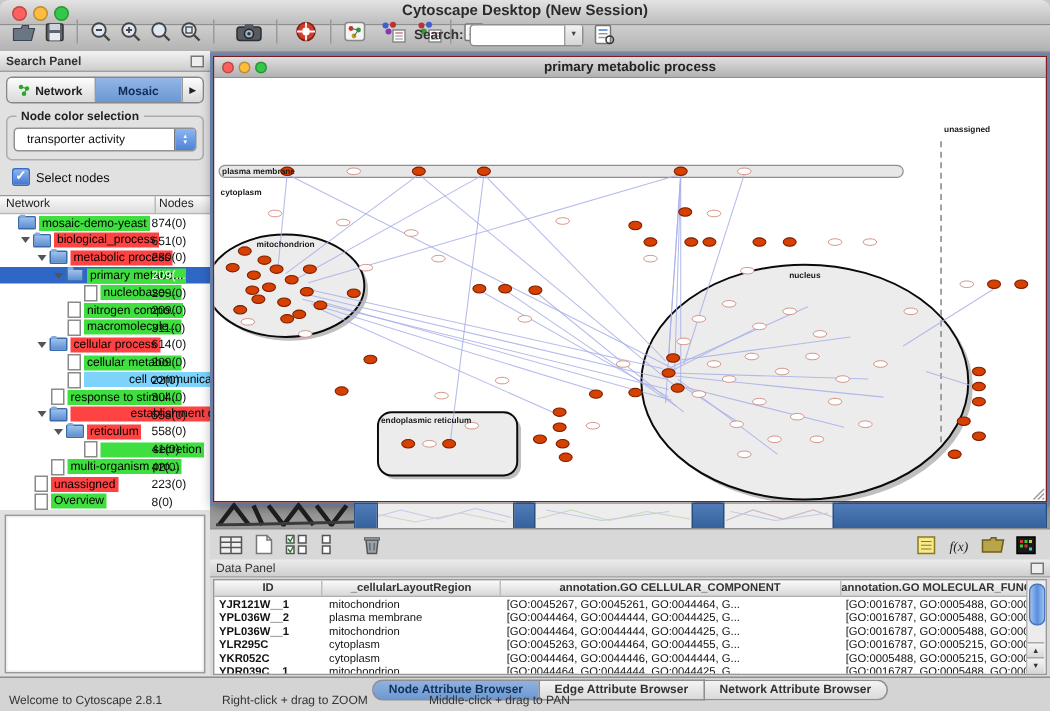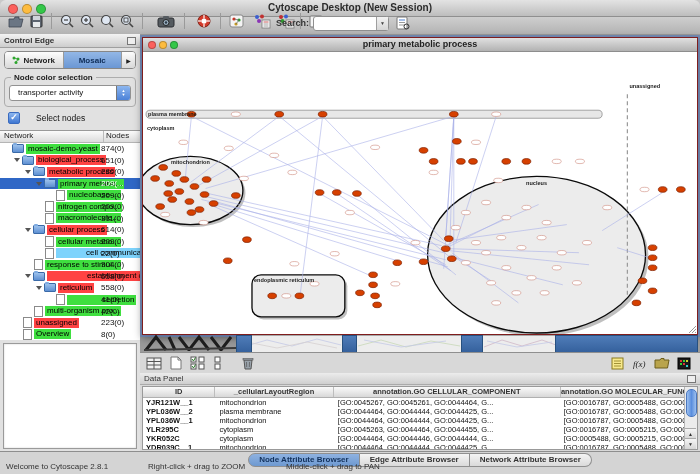--- a/index.html
+++ b/index.html
@@ -49,21 +49,21 @@
   #ncs-combo{height:14px;background:#fff;border:1px solid #929292;border-radius:3px;
     display:flex;overflow:hidden;}
   #ncs-combo .val{flex:1;font-size:8px;padding:2px 0 0 8px;color:#111;}
   #ncs-combo .btn{width:13px;background:linear-gradient(#8cb6ef,#4c82d8);
     display:flex;flex-direction:column;align-items:center;justify-content:center;
     color:#fff;font-size:4px;line-height:4px;border-left:1px solid #777;}
   #cb-row{display:flex;align-items:center;gap:4px;margin:5px 0 4px 8px;height:12px;}
   #cb-box{width:10px;height:10px;border-radius:2px;border:1px solid #3a6bbf;
     background:linear-gradient(#8cb6ef,#3f77d2);color:#fff;font-size:9px;line-height:9px;
     text-align:center;font-weight:bold;}
-  #cb-label{font-size:8.5px;color:#111;margin-left:12px;}
+  #cb-label{font-size:8.5px;color:#111;}
   #tree{margin-top:2px;border-top:1px solid #9a9a9a;background:#fff;}
   #tree-header{display:flex;height:11px;background:linear-gradient(#fbfbfb,#dcdcdc);
     border-bottom:1px solid #b5b5b5;font-size:8px;color:#222;}
   #tree-header .c1{flex:1;padding-left:4px;border-right:1px solid #bbb;}
   #tree-header .c2{width:34px;padding-left:2px;}
   #tree-rows{height:197px;overflow:hidden;background:#fff;}
   .tree-row{position:relative;height:11.6px;display:flex;align-items:center;
     font-size:8px;white-space:nowrap;}
   .tree-row.sel{background:#2f67c6;}
   .tree-row.sel .cnt{color:#fff;}
@@ -265,21 +265,21 @@
           <line x1="3" y1="6.5" x2="9" y2="6.5" stroke="#999" stroke-width="1"></line>
           <line x1="3" y1="9" x2="9" y2="9" stroke="#999" stroke-width="1"></line>
           <circle cx="10.5" cy="10.5" r="2.5" fill="none" stroke="#333" stroke-width="1"></circle>
         </svg>
     </span>
   </div>
 </div>
 
 <div id="control-panel">
   <div id="cp-header">
-    <span>Control Edge</span>
+    <span>Search Panel</span>
     <span class="float-ic"></span>
   </div>
   <div id="cp-tabs">
     <div class="cp-tab">
       <svg width="8" height="8">
           <circle cx="2" cy="2" r="1.5" fill="#2ea52e"></circle>
           <circle cx="6" cy="3" r="1.5" fill="#2ea52e"></circle>
           <circle cx="4" cy="6.5" r="1.5" fill="#2ea52e"></circle>
           <line x1="2" y1="2" x2="6" y2="3" stroke="#2ea52e" stroke-width="0.8"></line>
           <line x1="6" y1="3" x2="4" y2="6.5" stroke="#2ea52e" stroke-width="0.8"></line>

